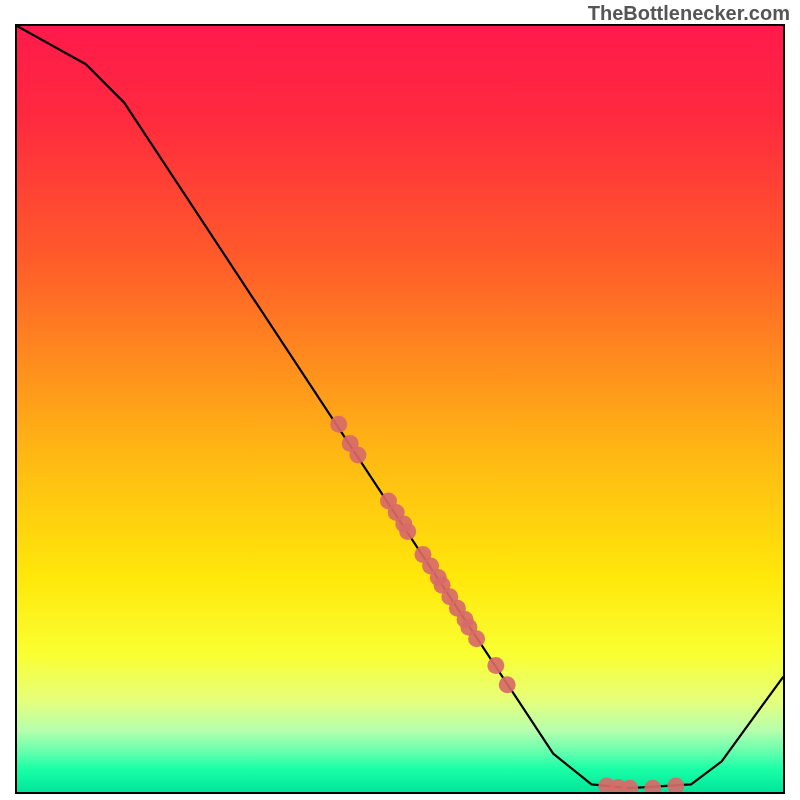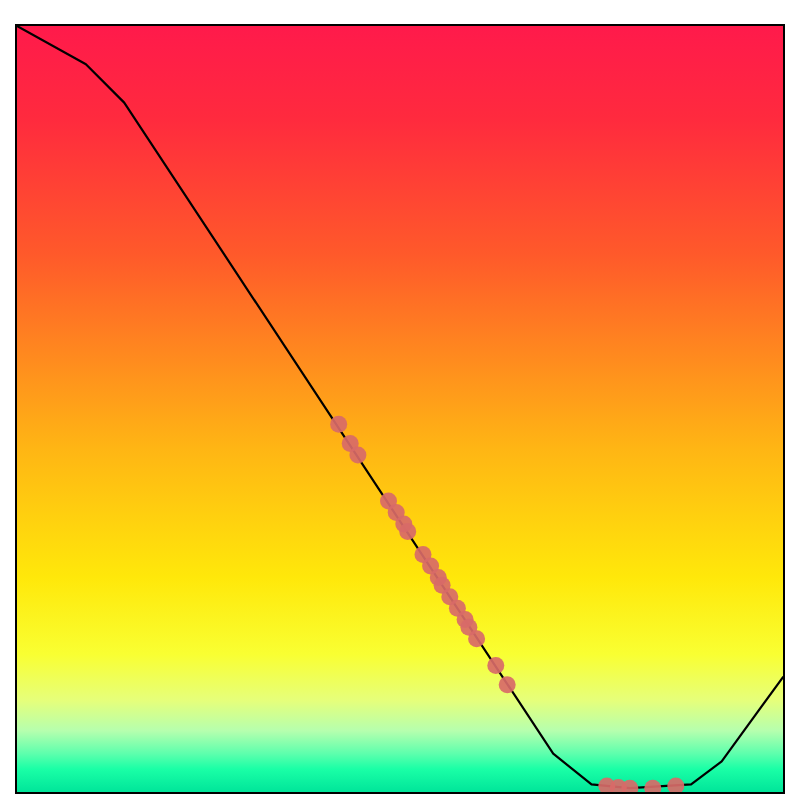--- a/index.html
+++ b/index.html
@@ -54,20 +54,21 @@
     font-weight: 600;
     font-size: 20px;
     color: #555;
     white-space: nowrap;
   }
 </style>
 </head>
 <body>
 
 <div class="stage">
+  <div class="watermark">TheBottlenecker.com</div>
 
   <div class="plot-area">
     <svg class="overlay" viewBox="0 0 766 766" preserveAspectRatio="none">
       <path id="curve-path" d="M 0.0 0.0 Q 34.5 19.2 68.9 38.3 Q 88.1 57.5 107.2 76.6 Q 321.7 402.2 536.2 727.7 Q 555.3 743.0 574.5 758.3 Q 593.7 760.3 612.8 762.2 Q 643.4 760.3 674.1 758.3 Q 689.4 746.9 704.7 735.4 Q 735.4 693.2 766.0 651.1" fill="none" stroke="#000" stroke-width="2.2" stroke-linejoin="round" stroke-linecap="round"></path>
       <g id="marker-layer">
           <circle cx="321.7" cy="398.3" r="8.5" fill="#d86a68" fill-opacity="0.92"></circle>
           <circle cx="333.2" cy="417.5" r="8.5" fill="#d86a68" fill-opacity="0.92"></circle>
           <circle cx="340.9" cy="429.0" r="8.5" fill="#d86a68" fill-opacity="0.92"></circle>
           <circle cx="371.5" cy="474.9" r="8.5" fill="#d86a68" fill-opacity="0.92"></circle>
           <circle cx="379.2" cy="486.4" r="8.5" fill="#d86a68" fill-opacity="0.92"></circle>

